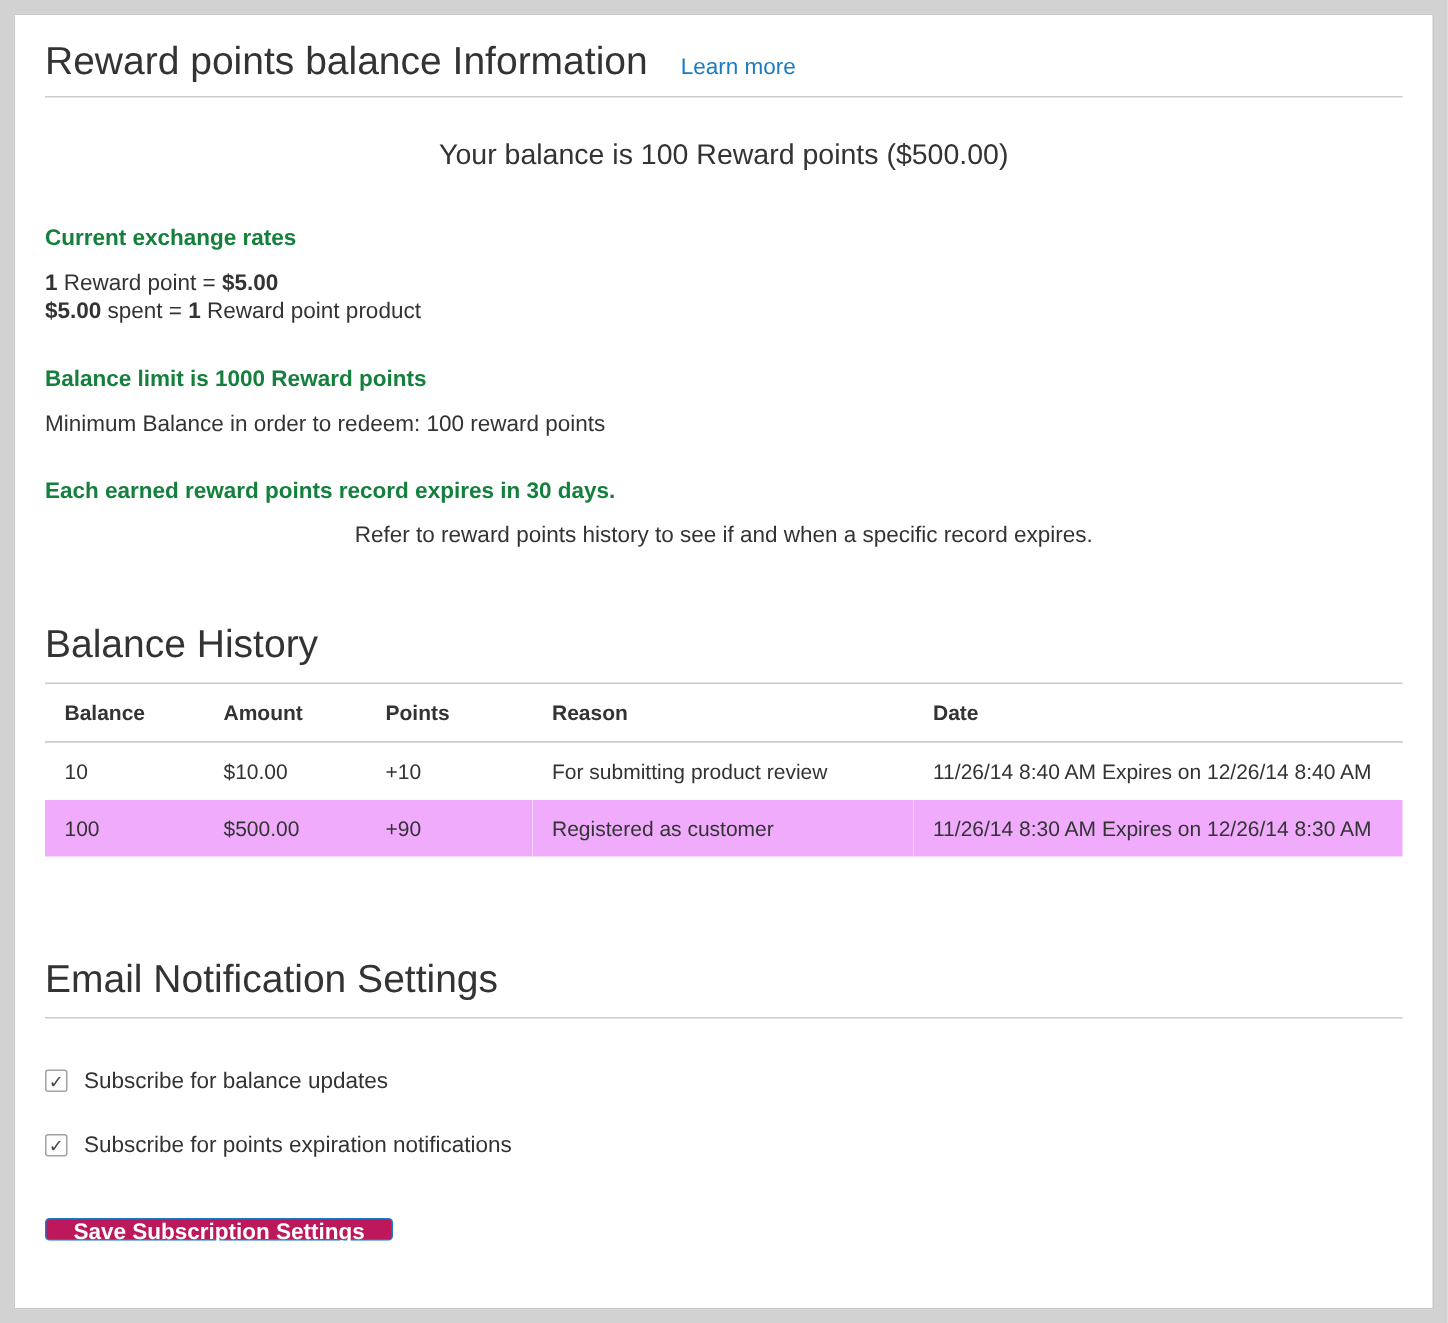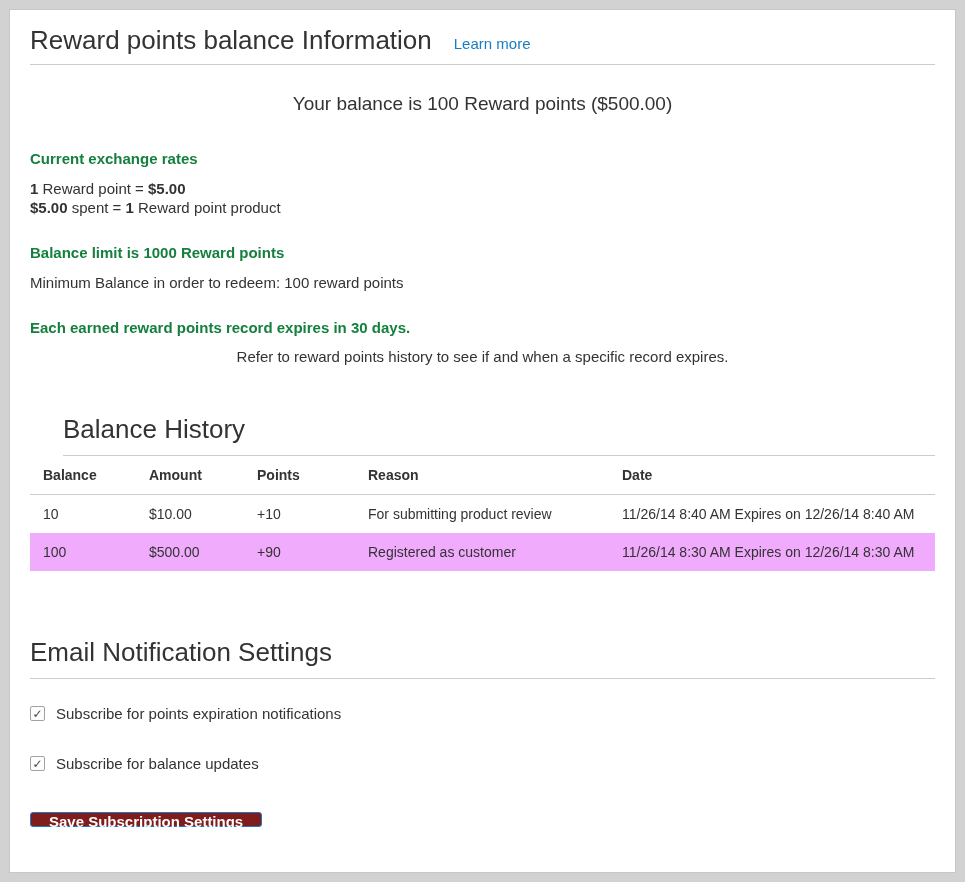--- a/index.html
+++ b/index.html
@@ -65,21 +65,21 @@
   .b { font-weight: 700; }
   
   h2.section-title {
     font-size: 26px;
     font-weight: 400;
     line-height: 30px;
     color: #333;
     border-bottom: 1px solid #ccc;
     padding-bottom: 11px;
   }
-  h2.balance-history-title { margin-top: 48px; margin-left: 33px; }
+  h2.balance-history-title { margin-top: 48px; }
   h2.email-settings-title { margin-top: 66px; }
   
   table.history-table {
     width: 100%;
     border-collapse: collapse;
     table-layout: fixed;
   }
   table.history-table th {
     text-align: left;
     font-size: 14px;
@@ -126,21 +126,21 @@
   .check-label {
     margin-left: 11px;
     font-size: 15px;
     color: #333;
   }
   
   button.save-btn {
     margin-top: 40px;
     height: 15px;
     padding: 0 18px;
-    background: #7f1d1d;
+    background: #be185d;
     color: #fff;
     font-family: "Liberation Sans", "DejaVu Sans", sans-serif;
     font-size: 15px;
     font-weight: 700;
     border: 1px solid #1979c3;
     border-radius: 3px;
     cursor: pointer;
   }
 </style>
 </head>
@@ -205,25 +205,25 @@
         <td>+90</td>
         <td>Registered as customer</td>
         <td>11/26/14 8:30 AM Expires on 12/26/14 8:30 AM</td>
       </tr>
     </tbody>
   </table>
 
   
   <h2 class="section-title email-settings-title">Email Notification Settings</h2>
 
+  <div class="check-row first">
+    <span class="checkbox checked" role="checkbox" aria-checked="true"></span>
+    <span class="check-label">Subscribe for balance updates</span>
+  </div>
+
   <div class="check-row">
     <span class="checkbox checked" role="checkbox" aria-checked="true"></span>
     <span class="check-label">Subscribe for points expiration notifications</span>
   </div>
 
-  <div class="check-row first">
-    <span class="checkbox checked" role="checkbox" aria-checked="true"></span>
-    <span class="check-label">Subscribe for balance updates</span>
-  </div>
-
   <button class="save-btn">Save Subscription Settings</button>
 
 </div>
 
 </body></html>

